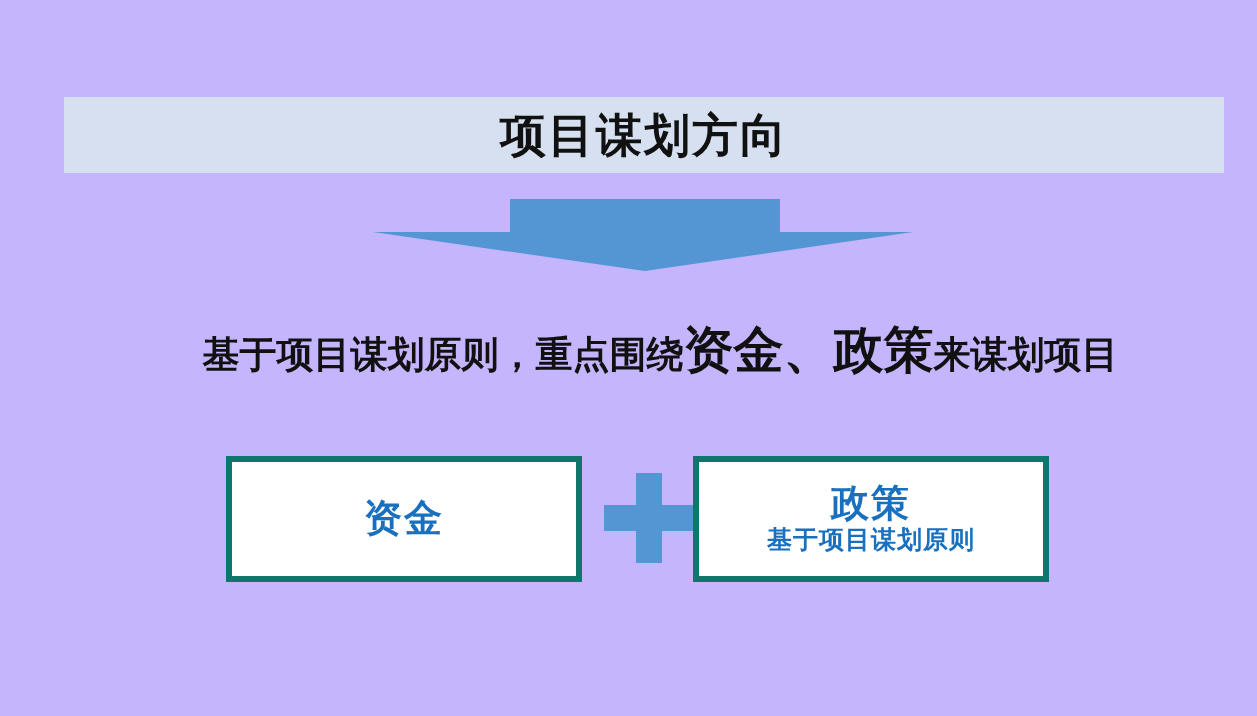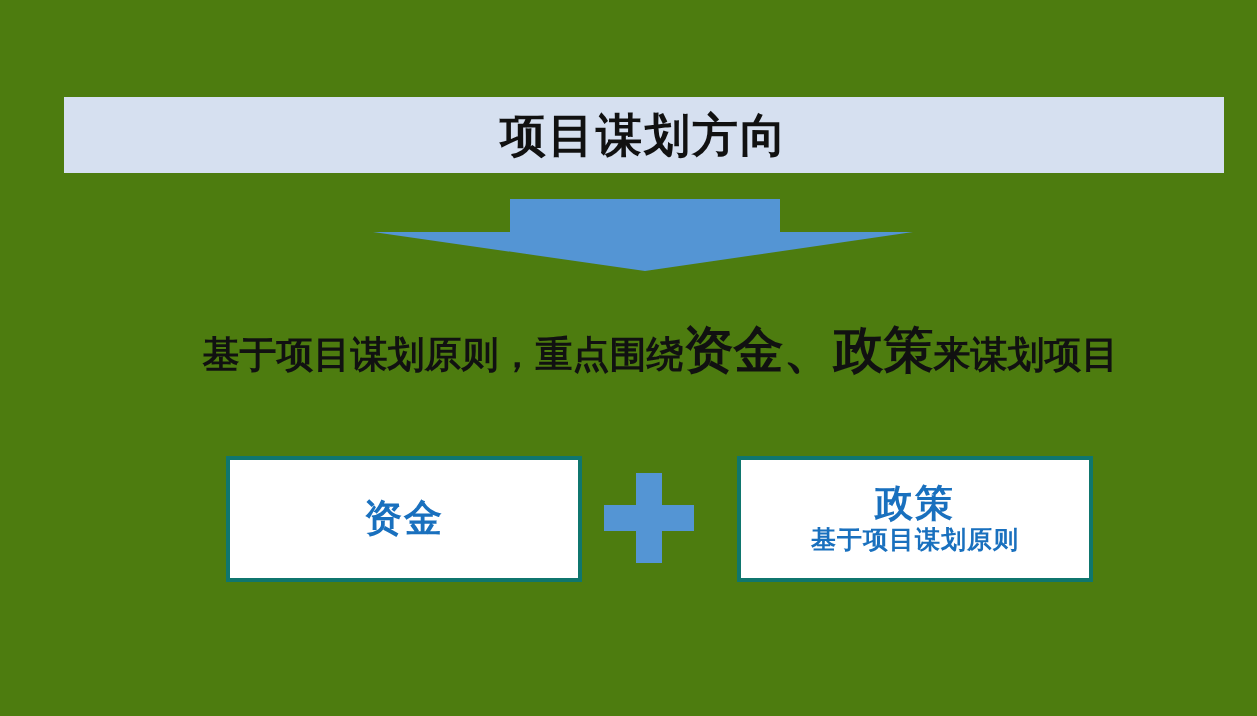--- a/index.html
+++ b/index.html
@@ -9,21 +9,21 @@
     background: #ffffff;
   }
   body {
     font-family: "Liberation Sans", "DejaVu Sans", sans-serif;
   }
 
   .slide {
     position: relative;
     width: 1257px;
     height: 716px;
-    background: #4d7c0f;
+    background: #c4b5fd;
     overflow: hidden;
   }
 
   
   .title-band {
     position: absolute;
     left: 64px;
     top: 97px;
     width: 1160px;
     height: 76px;
@@ -84,29 +84,29 @@
     top: 456px;
     width: 840px;
     height: 126px;
   }
   .pillar-box {
     position: absolute;
     top: 0;
     width: 356px;
     height: 126px;
     box-sizing: border-box;
-    border: 4px solid #0f766e;
+    border: 6px solid #0f766e;
     background: #ffffff;
     display: flex;
     flex-direction: column;
     align-items: center;
     justify-content: center;
   }
   .pillar-box.left  { left: 0; }
-  .pillar-box.right { left: 511px; }
+  .pillar-box.right { left: 467px; }
 
   .pillar-title {
     font-size: 38px;
     font-weight: bold;
     color: #1970be;
     line-height: 1.05;
     letter-spacing: 2px;
   }
   .pillar-sub {
     font-size: 25px;

